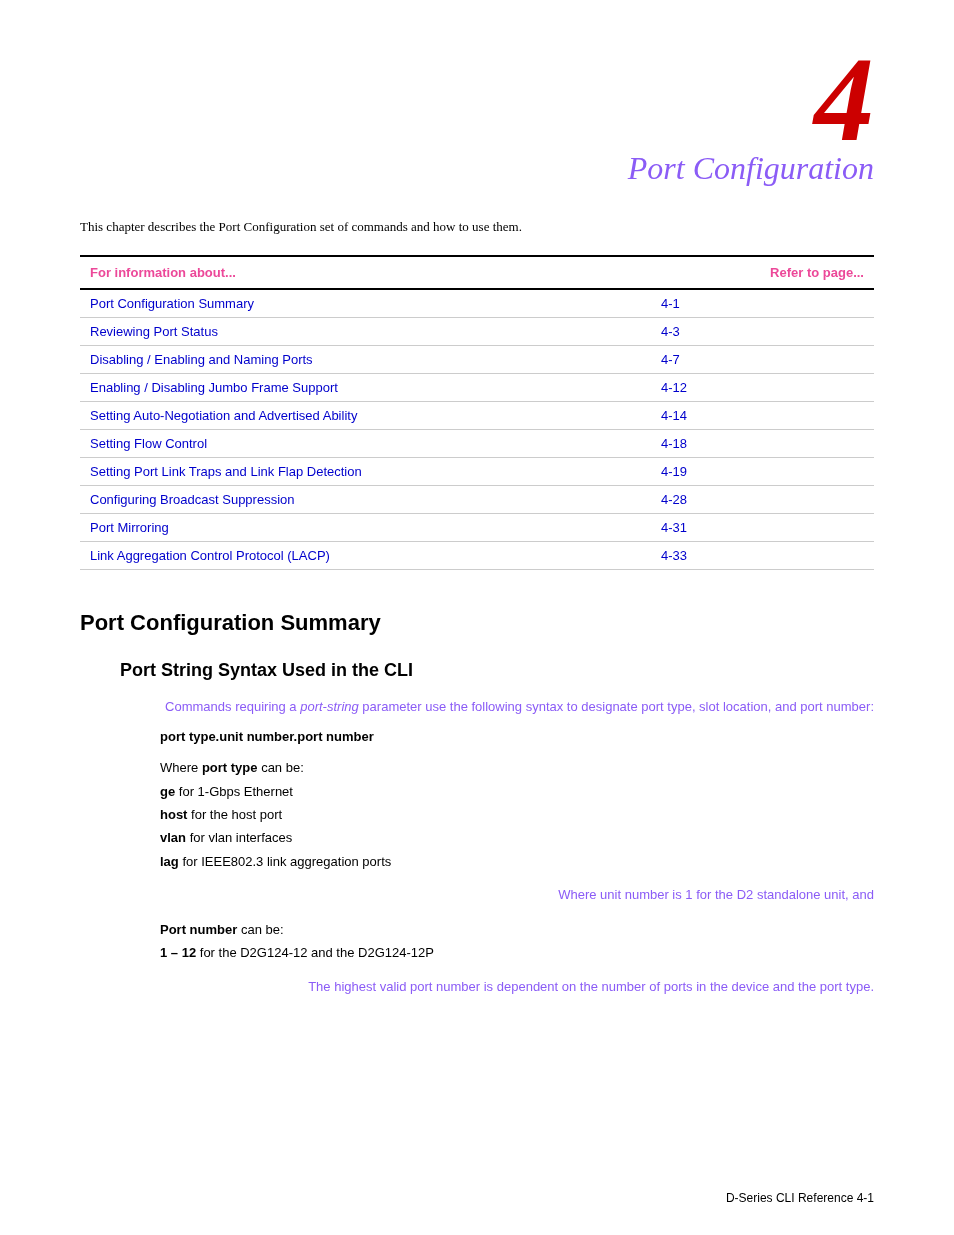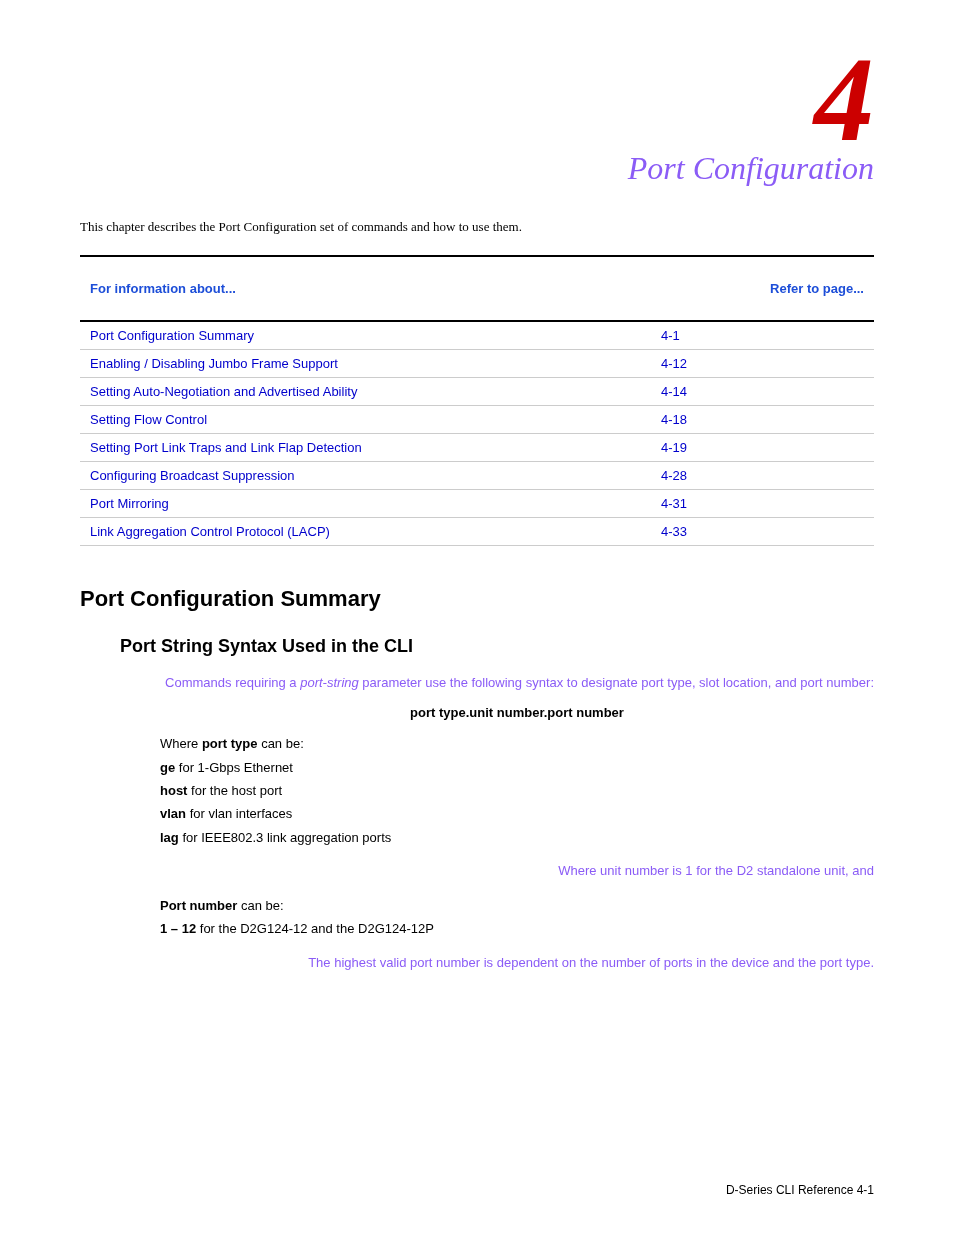--- a/index.html
+++ b/index.html
@@ -65,23 +65,23 @@
 
     .toc-table thead tr {
       border-top: 2px solid #000000;
       border-bottom: 2px solid #000000;
     }
 
     .toc-table th {
       font-family: Arial, sans-serif;
       font-weight: bold;
       font-size: 13px;
-      padding: 24px 10px;
+      padding: 8px 10px;
       text-align: left;
-      color: #1d4ed8;
+      color: #ec4899;
     }
 
     .toc-table th.right {
       text-align: right;
     }
 
     .toc-table td {
       padding: 6px 10px;
       border-bottom: 1px solid #cccccc;
       font-family: Arial, sans-serif;
@@ -125,21 +125,20 @@
       text-align: right;
     }
 
     .code-line {
       font-size: 13px;
       font-family: Arial, sans-serif;
       font-weight: bold;
       color: #000000;
       margin-bottom: 12px;
       margin-left: 80px;
-      text-align: center;
     }
 
     .port-type-text {
       font-size: 13px;
       font-family: Arial, sans-serif;
       color: #000000;
       line-height: 1.8;
       margin-bottom: 12px;
       margin-left: 80px;
     }
@@ -147,21 +146,21 @@
     .port-type-text .bold {
       font-weight: bold;
     }
 
     .italic {
       font-style: italic;
     }
 
     .footer {
       position: absolute;
-      bottom: 38px;
+      bottom: 30px;
       right: 80px;
       font-size: 12px;
       font-family: Arial, sans-serif;
       color: #000000;
     }
   </style>
 </head>
 <body>
 
 <div class="page">
@@ -179,20 +178,28 @@
         <th>For information about...</th>
         <th class="right">Refer to page...</th>
       </tr>
     </thead>
     <tbody id="toc-body">
     <tr>
           <td class="topic-link">Port Configuration Summary</td>
           <td class="page-ref">4-1</td>
         </tr>
         <tr>
+          <td class="topic-link">Reviewing Port Status</td>
+          <td class="page-ref">4-3</td>
+        </tr>
+        <tr>
+          <td class="topic-link">Disabling / Enabling and Naming Ports</td>
+          <td class="page-ref">4-7</td>
+        </tr>
+        <tr>
           <td class="topic-link">Enabling / Disabling Jumbo Frame Support</td>
           <td class="page-ref">4-12</td>
         </tr>
         <tr>
           <td class="topic-link">Setting Auto-Negotiation and Advertised Ability</td>
           <td class="page-ref">4-14</td>
         </tr>
         <tr>
           <td class="topic-link">Setting Flow Control</td>
           <td class="page-ref">4-18</td>

